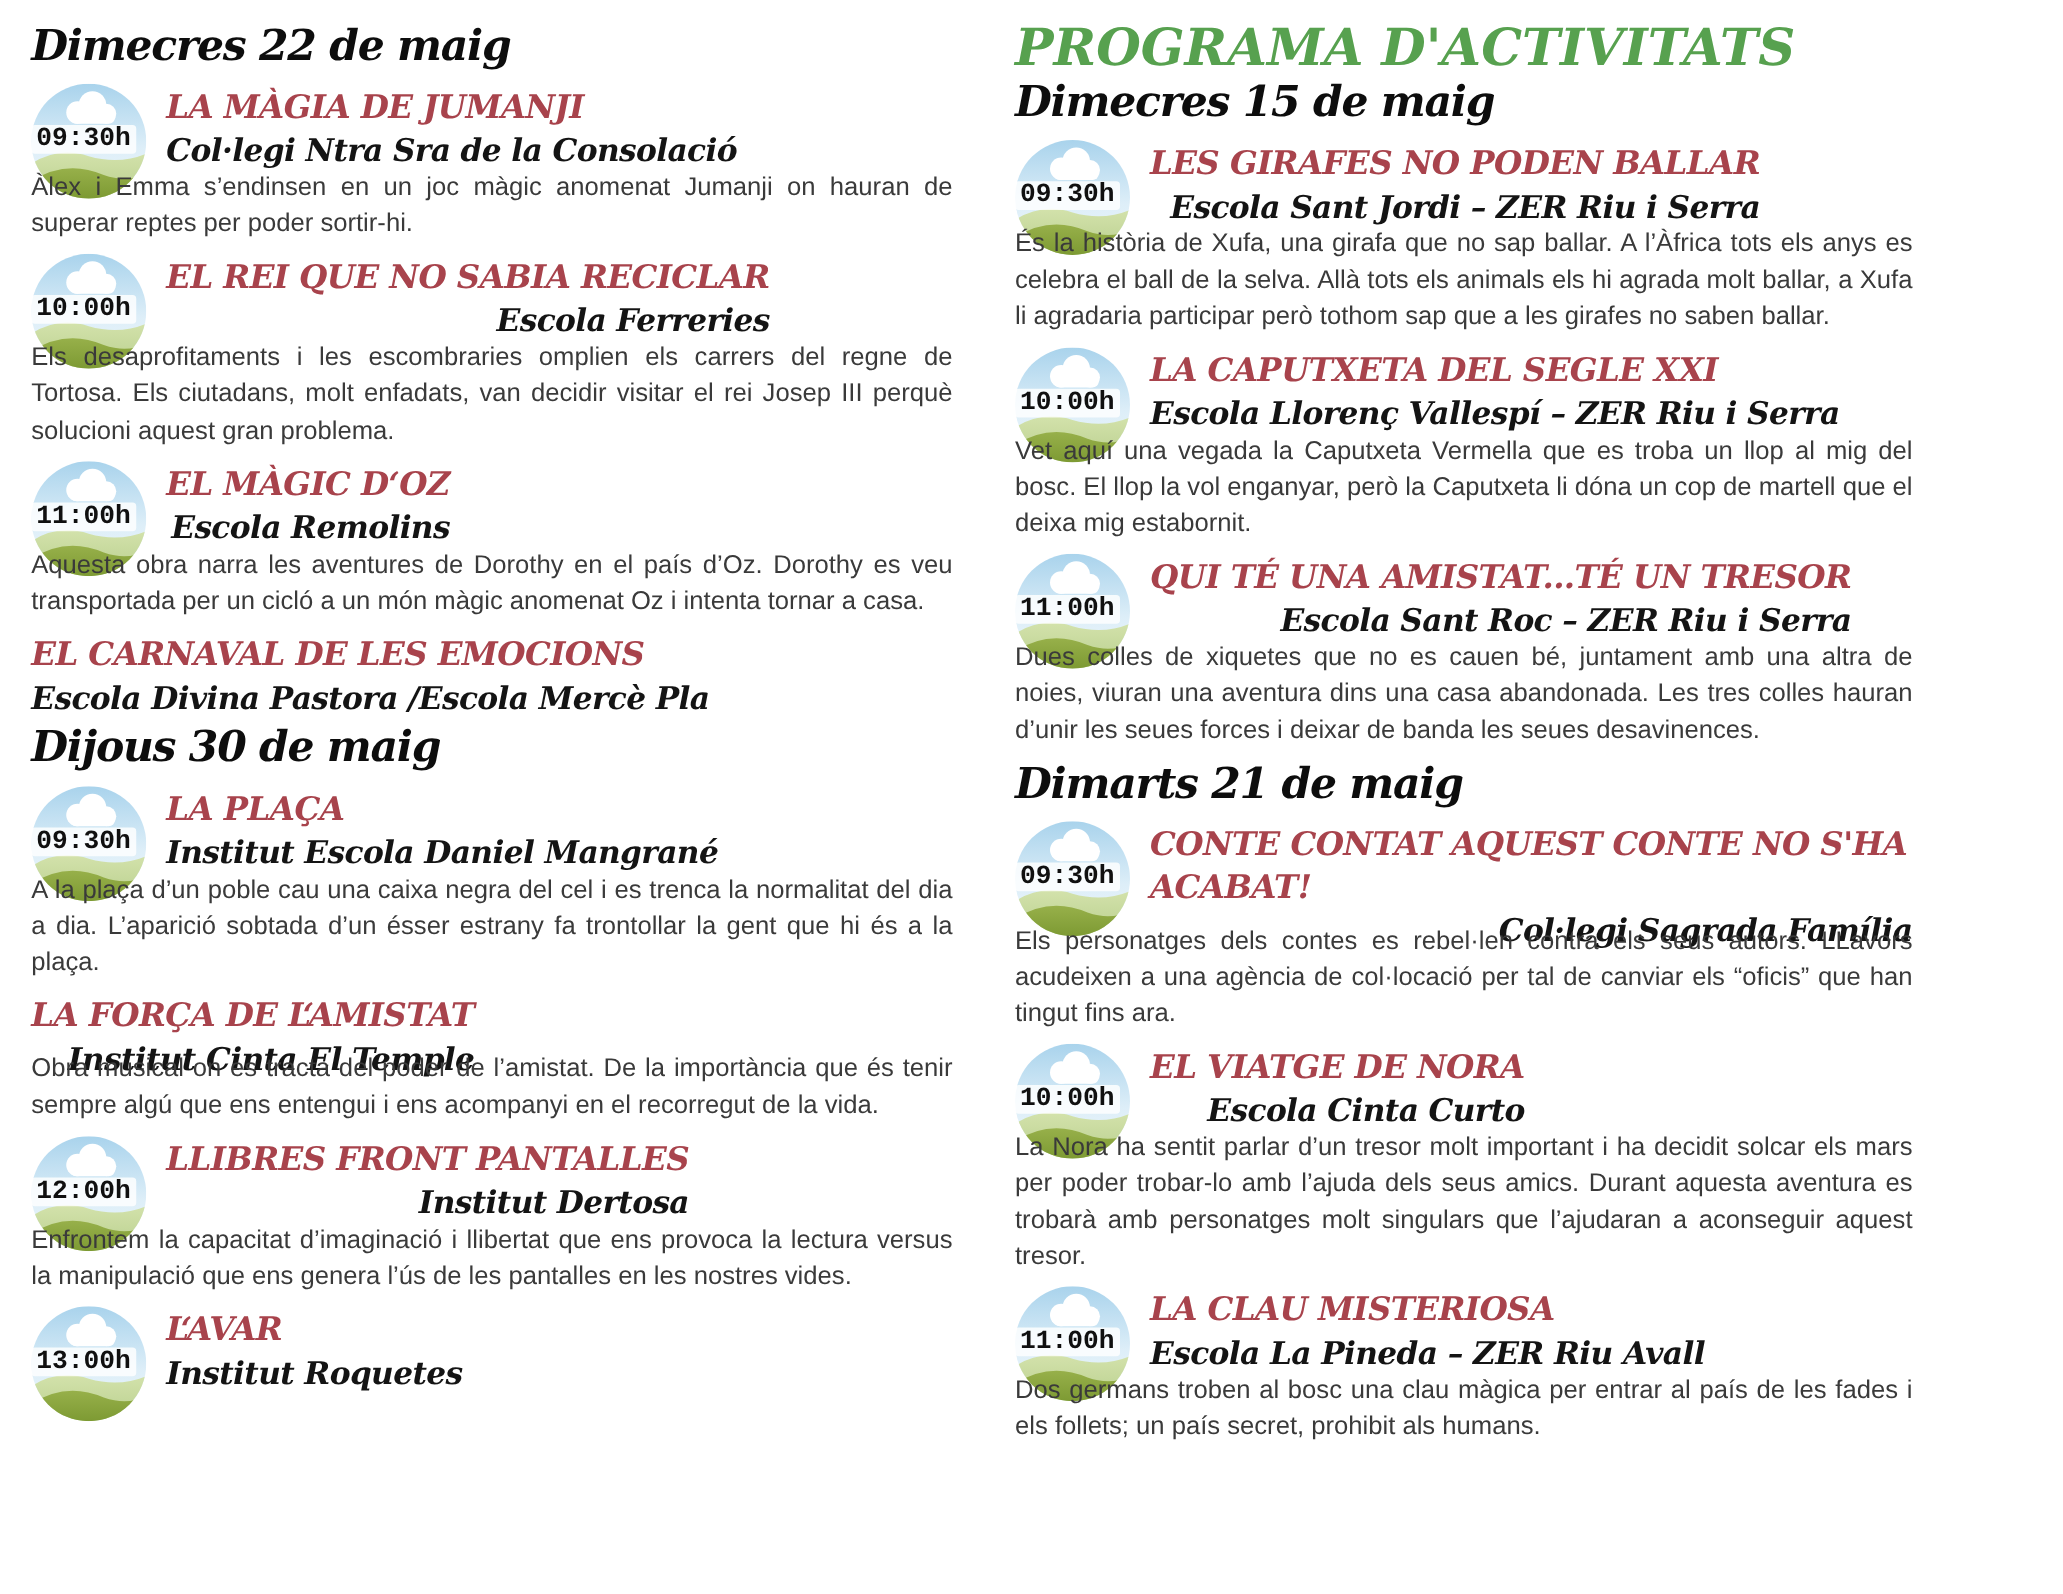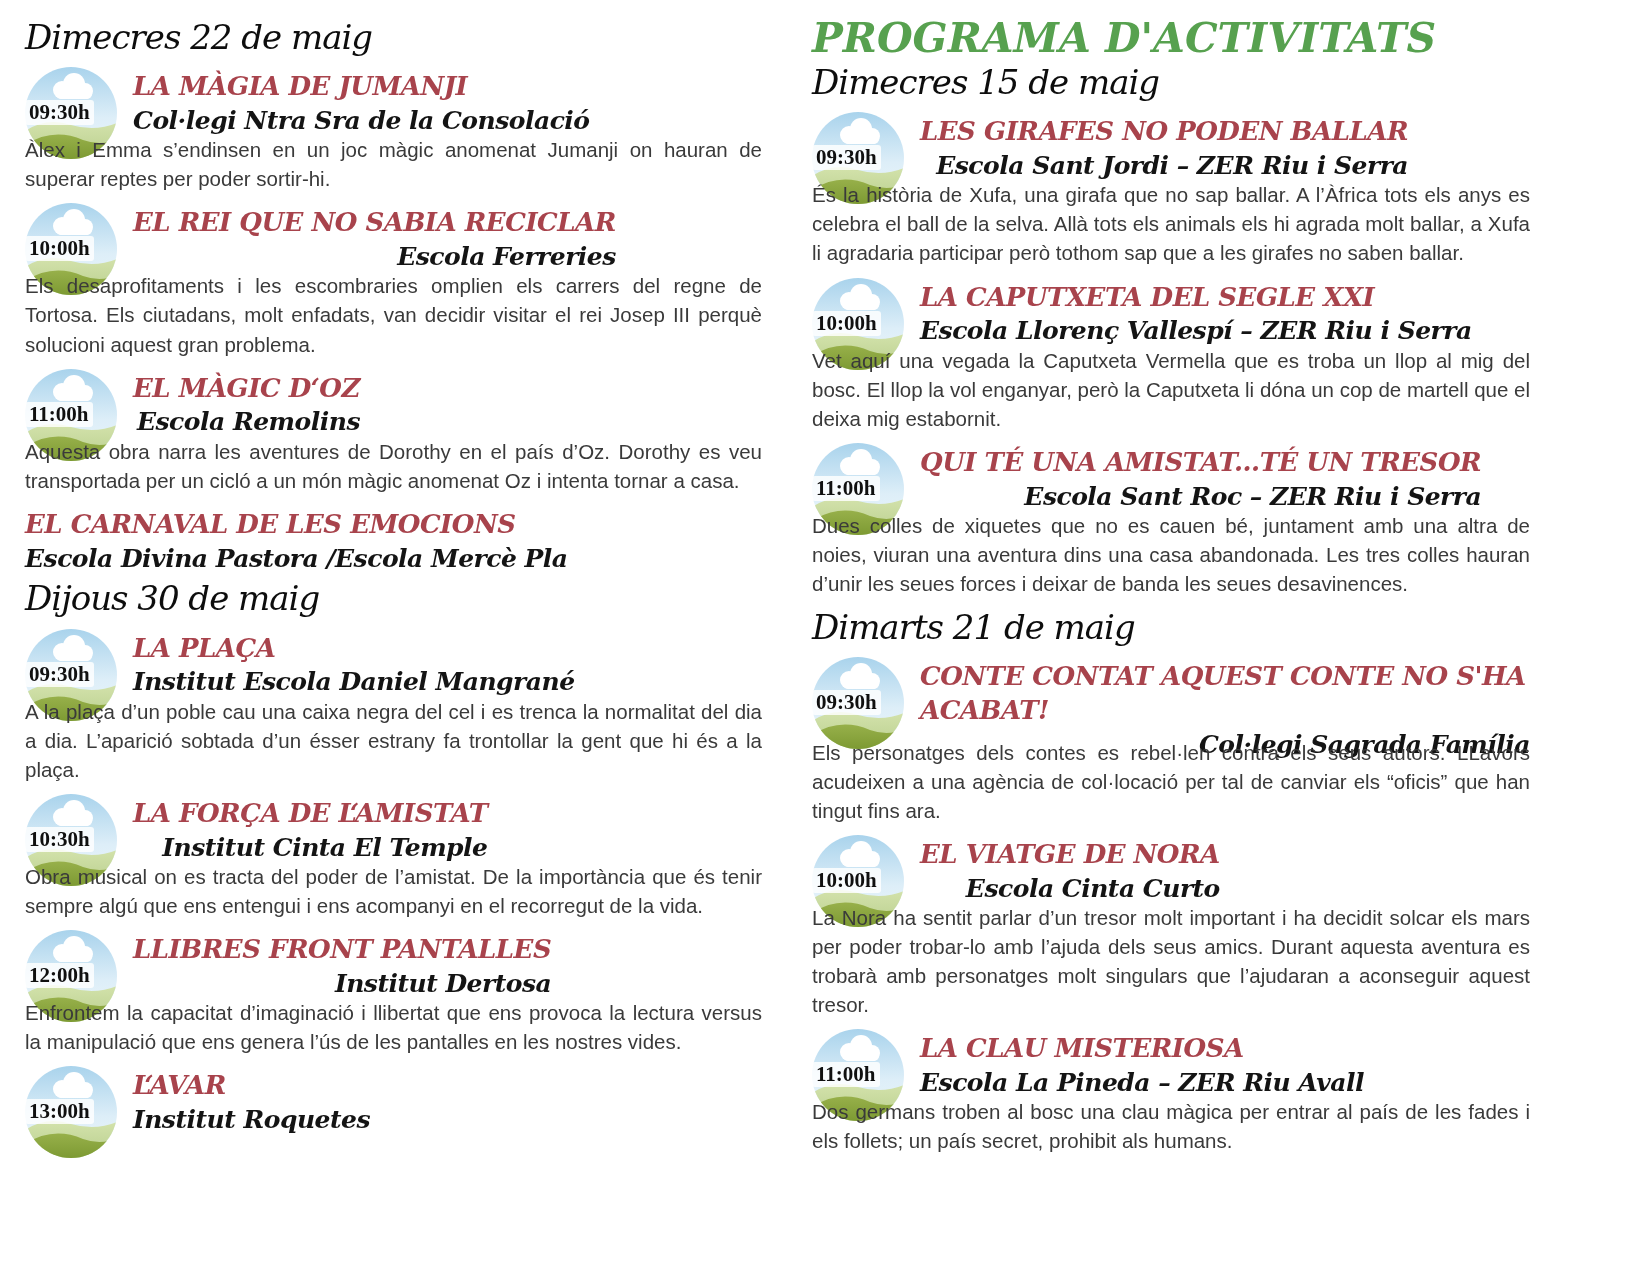--- a/index.html
+++ b/index.html
@@ -17,33 +17,33 @@
   .page{display:flex;padding:16px 0 0 25px;gap:50px;}
   .col-left{width:737px;flex:none;}
   .col-right{width:718px;flex:none;}
 
   .program-title{
     font-family:"DejaVu Serif", serif;font-style:italic;font-weight:bold;
     font-size:41px;line-height:1.1;color:var(--accent-green);
     margin:0 0 1px 0;letter-spacing:0px;
   }
   .date-header{
-    font-family:"DejaVu Serif", serif;font-style:italic;font-weight:normal;
+    font-family:"DejaVu Serif", serif;font-style:italic;font-weight:bold;
     font-size:34px;line-height:1.15;color:#0d0d0d;
     margin:2px 0 10px 0;letter-spacing:-1px;
   }
   .event{margin-bottom:4px;}
   .event-head{display:flex;align-items:flex-start;gap:16px;position:relative;z-index:1;}
   .event-icon{position:relative;width:92px;height:92px;flex:none;}
   .event-icon svg{display:block;width:92px;height:92px;}
   .event-time{
     position:absolute;top:33px;left:0;z-index:2;
     background:rgba(255,255,255,0.82);border-radius:3px;padding:0 4px;
     font-size:21px;font-weight:bold;color:#101010;letter-spacing:0px;
-    font-family:Liberation Serif, serif;
+    font-family:Liberation Mono, monospace;
   }
   .event-titles{padding-top:3px;min-width:0;}
   .event-title{
     font-family:"DejaVu Serif", serif;font-style:italic;font-weight:bold;
     font-size:26px;line-height:1.3;color:var(--accent-red);letter-spacing:-0.5px;
   }
   .event-school{
     font-family:"DejaVu Serif", serif;font-style:italic;font-weight:bold;
     font-size:25px;line-height:1.35;color:var(--ink);letter-spacing:-0.5px;text-align:right;
   }
@@ -169,26 +169,20 @@
         <div class="event-titles">
           <div class="event-title">LA PLAÇA</div>
           <div class="event-school">Institut Escola Daniel Mangrané</div>
         </div>
       </div>
       <p class="event-desc">A la plaça d’un poble cau una caixa negra del cel i es trenca la normalitat del dia a dia. L’aparició sobtada d’un ésser estrany fa trontollar la gent que hi és a la plaça.</p>
     </div>
 
     <div class="event">
       <div class="event-head">
-        <div class="event-icon">
-          <svg viewBox="0 0 92 92">
-              <use href="#landscape"></use>
-            </svg>
-          <span class="event-time">10:30h</span>
-        </div>
         <div class="event-titles">
           <div class="event-title">LA FORÇA DE L‘AMISTAT</div>
           <div class="event-school">Institut Cinta El Temple</div>
         </div>
       </div>
       <p class="event-desc">Obra musical on es tracta del poder de l’amistat. De la importància que és tenir sempre algú que ens entengui i ens acompanyi en el recorregut de la vida.</p>
     </div>
 
     <div class="event">
       <div class="event-head">

